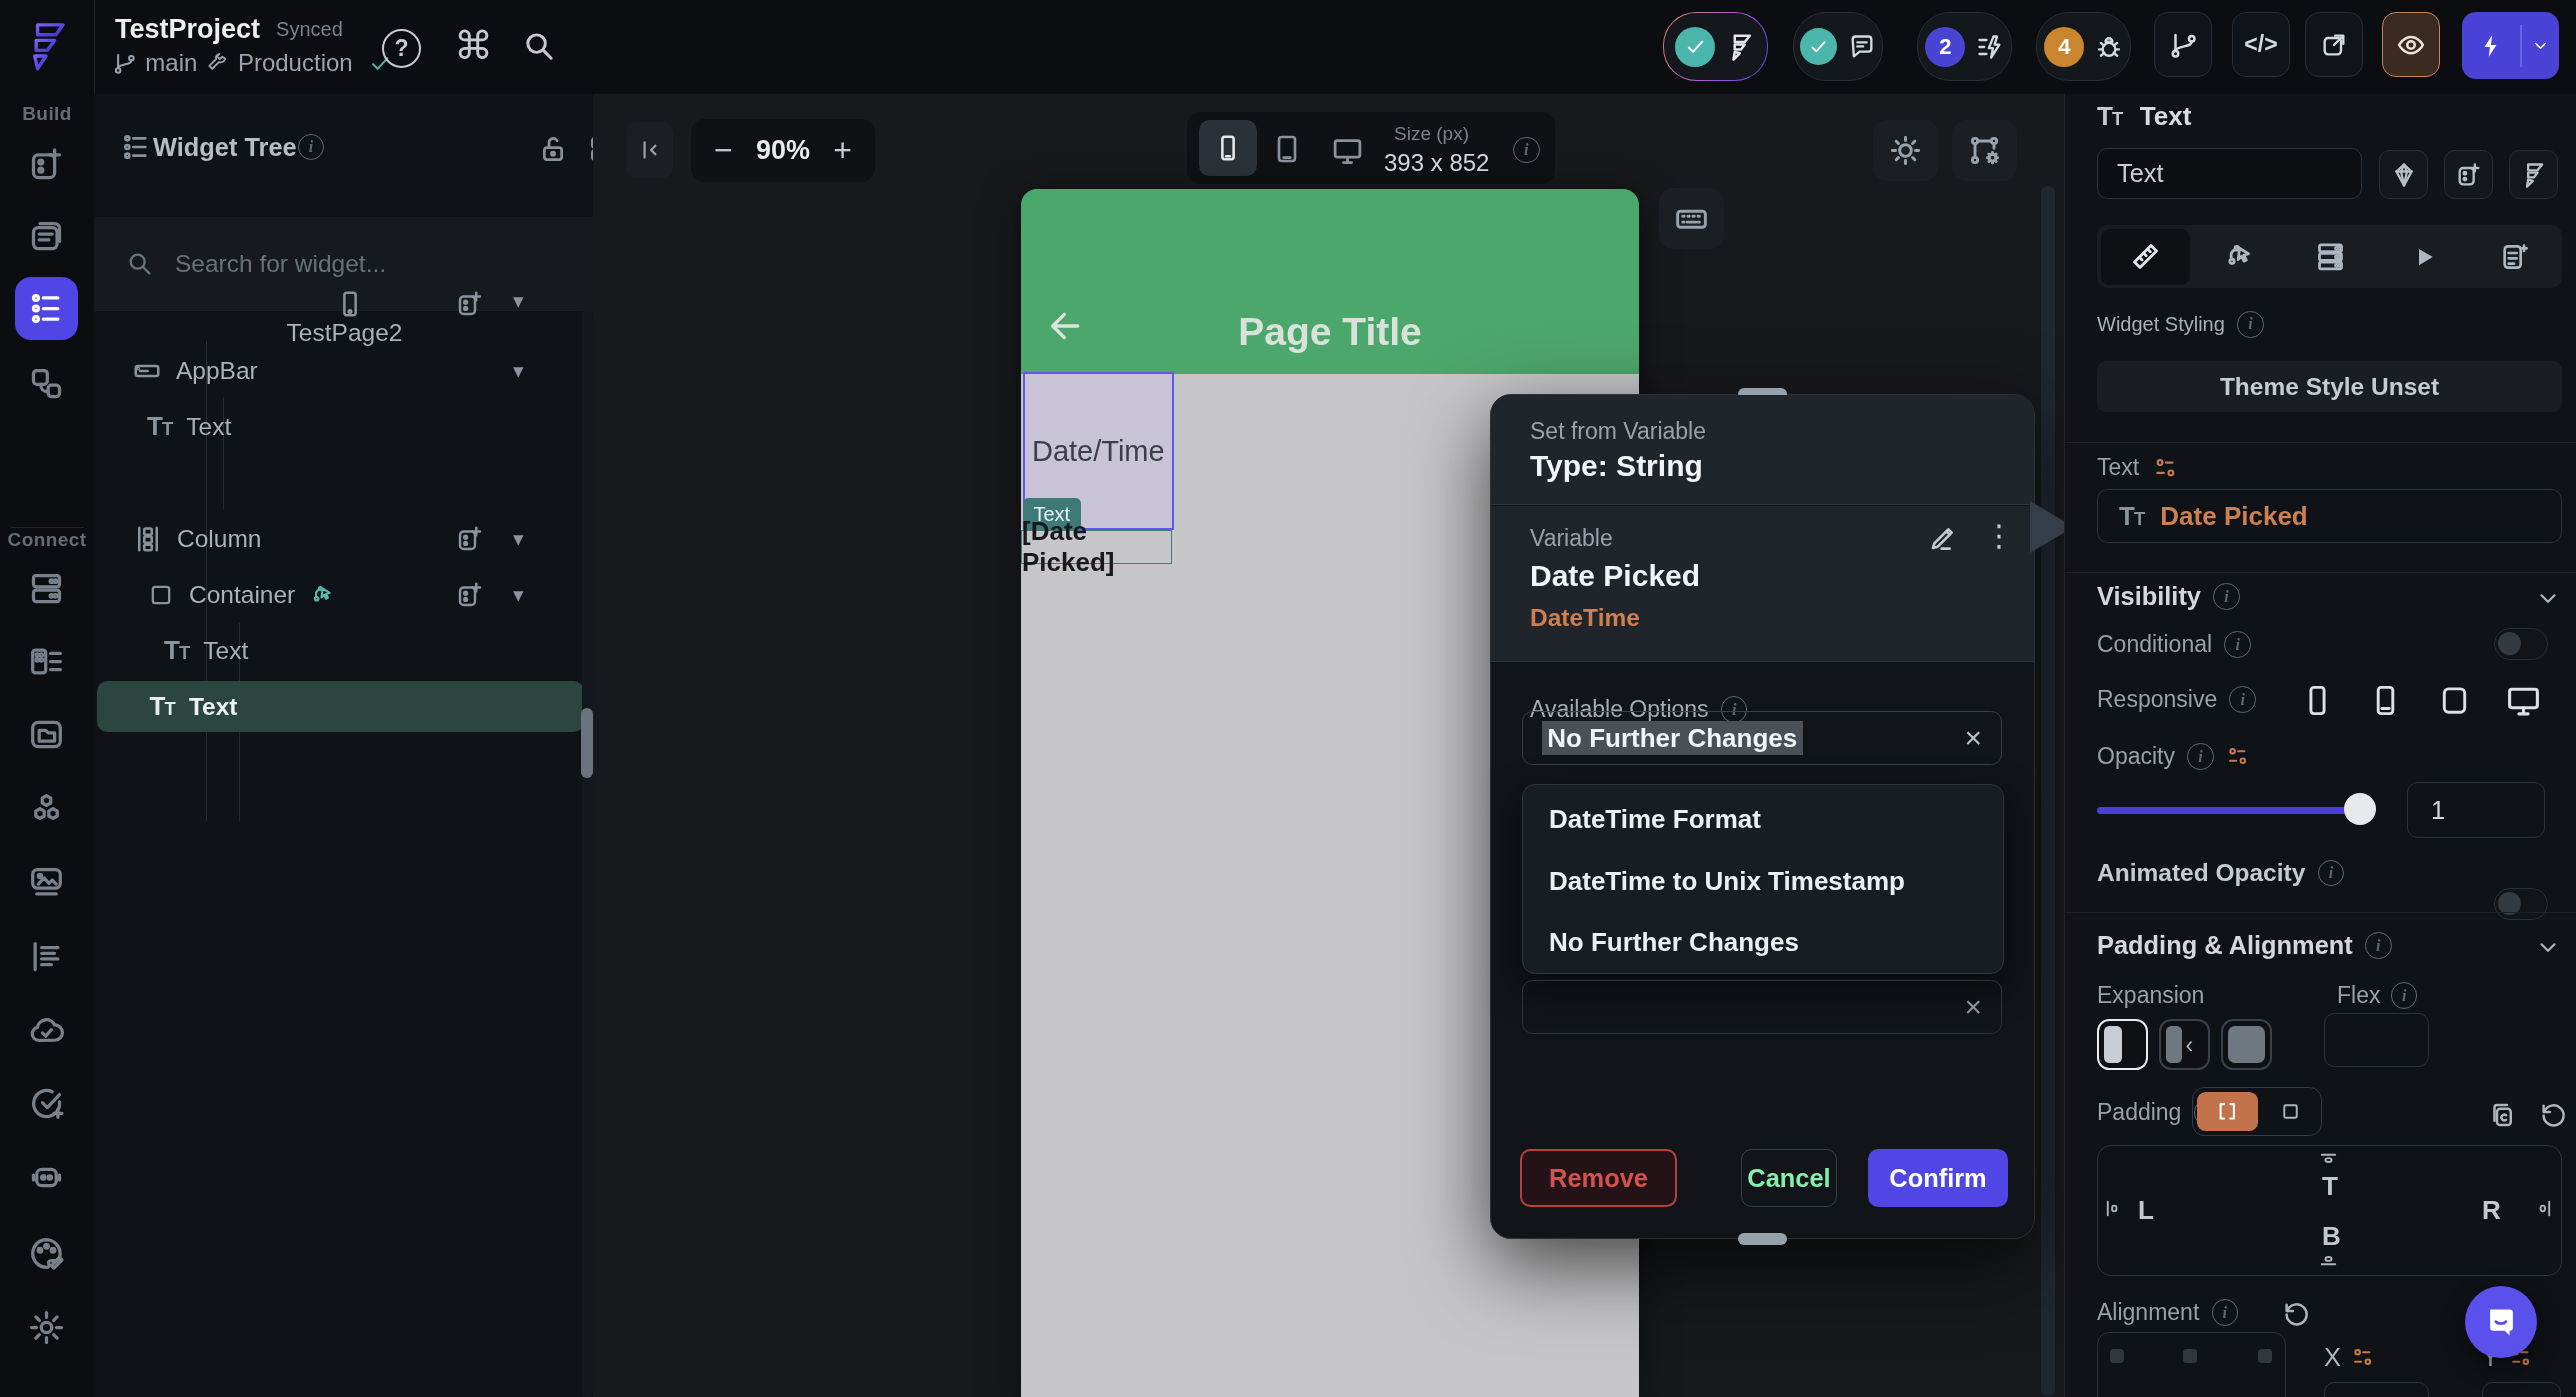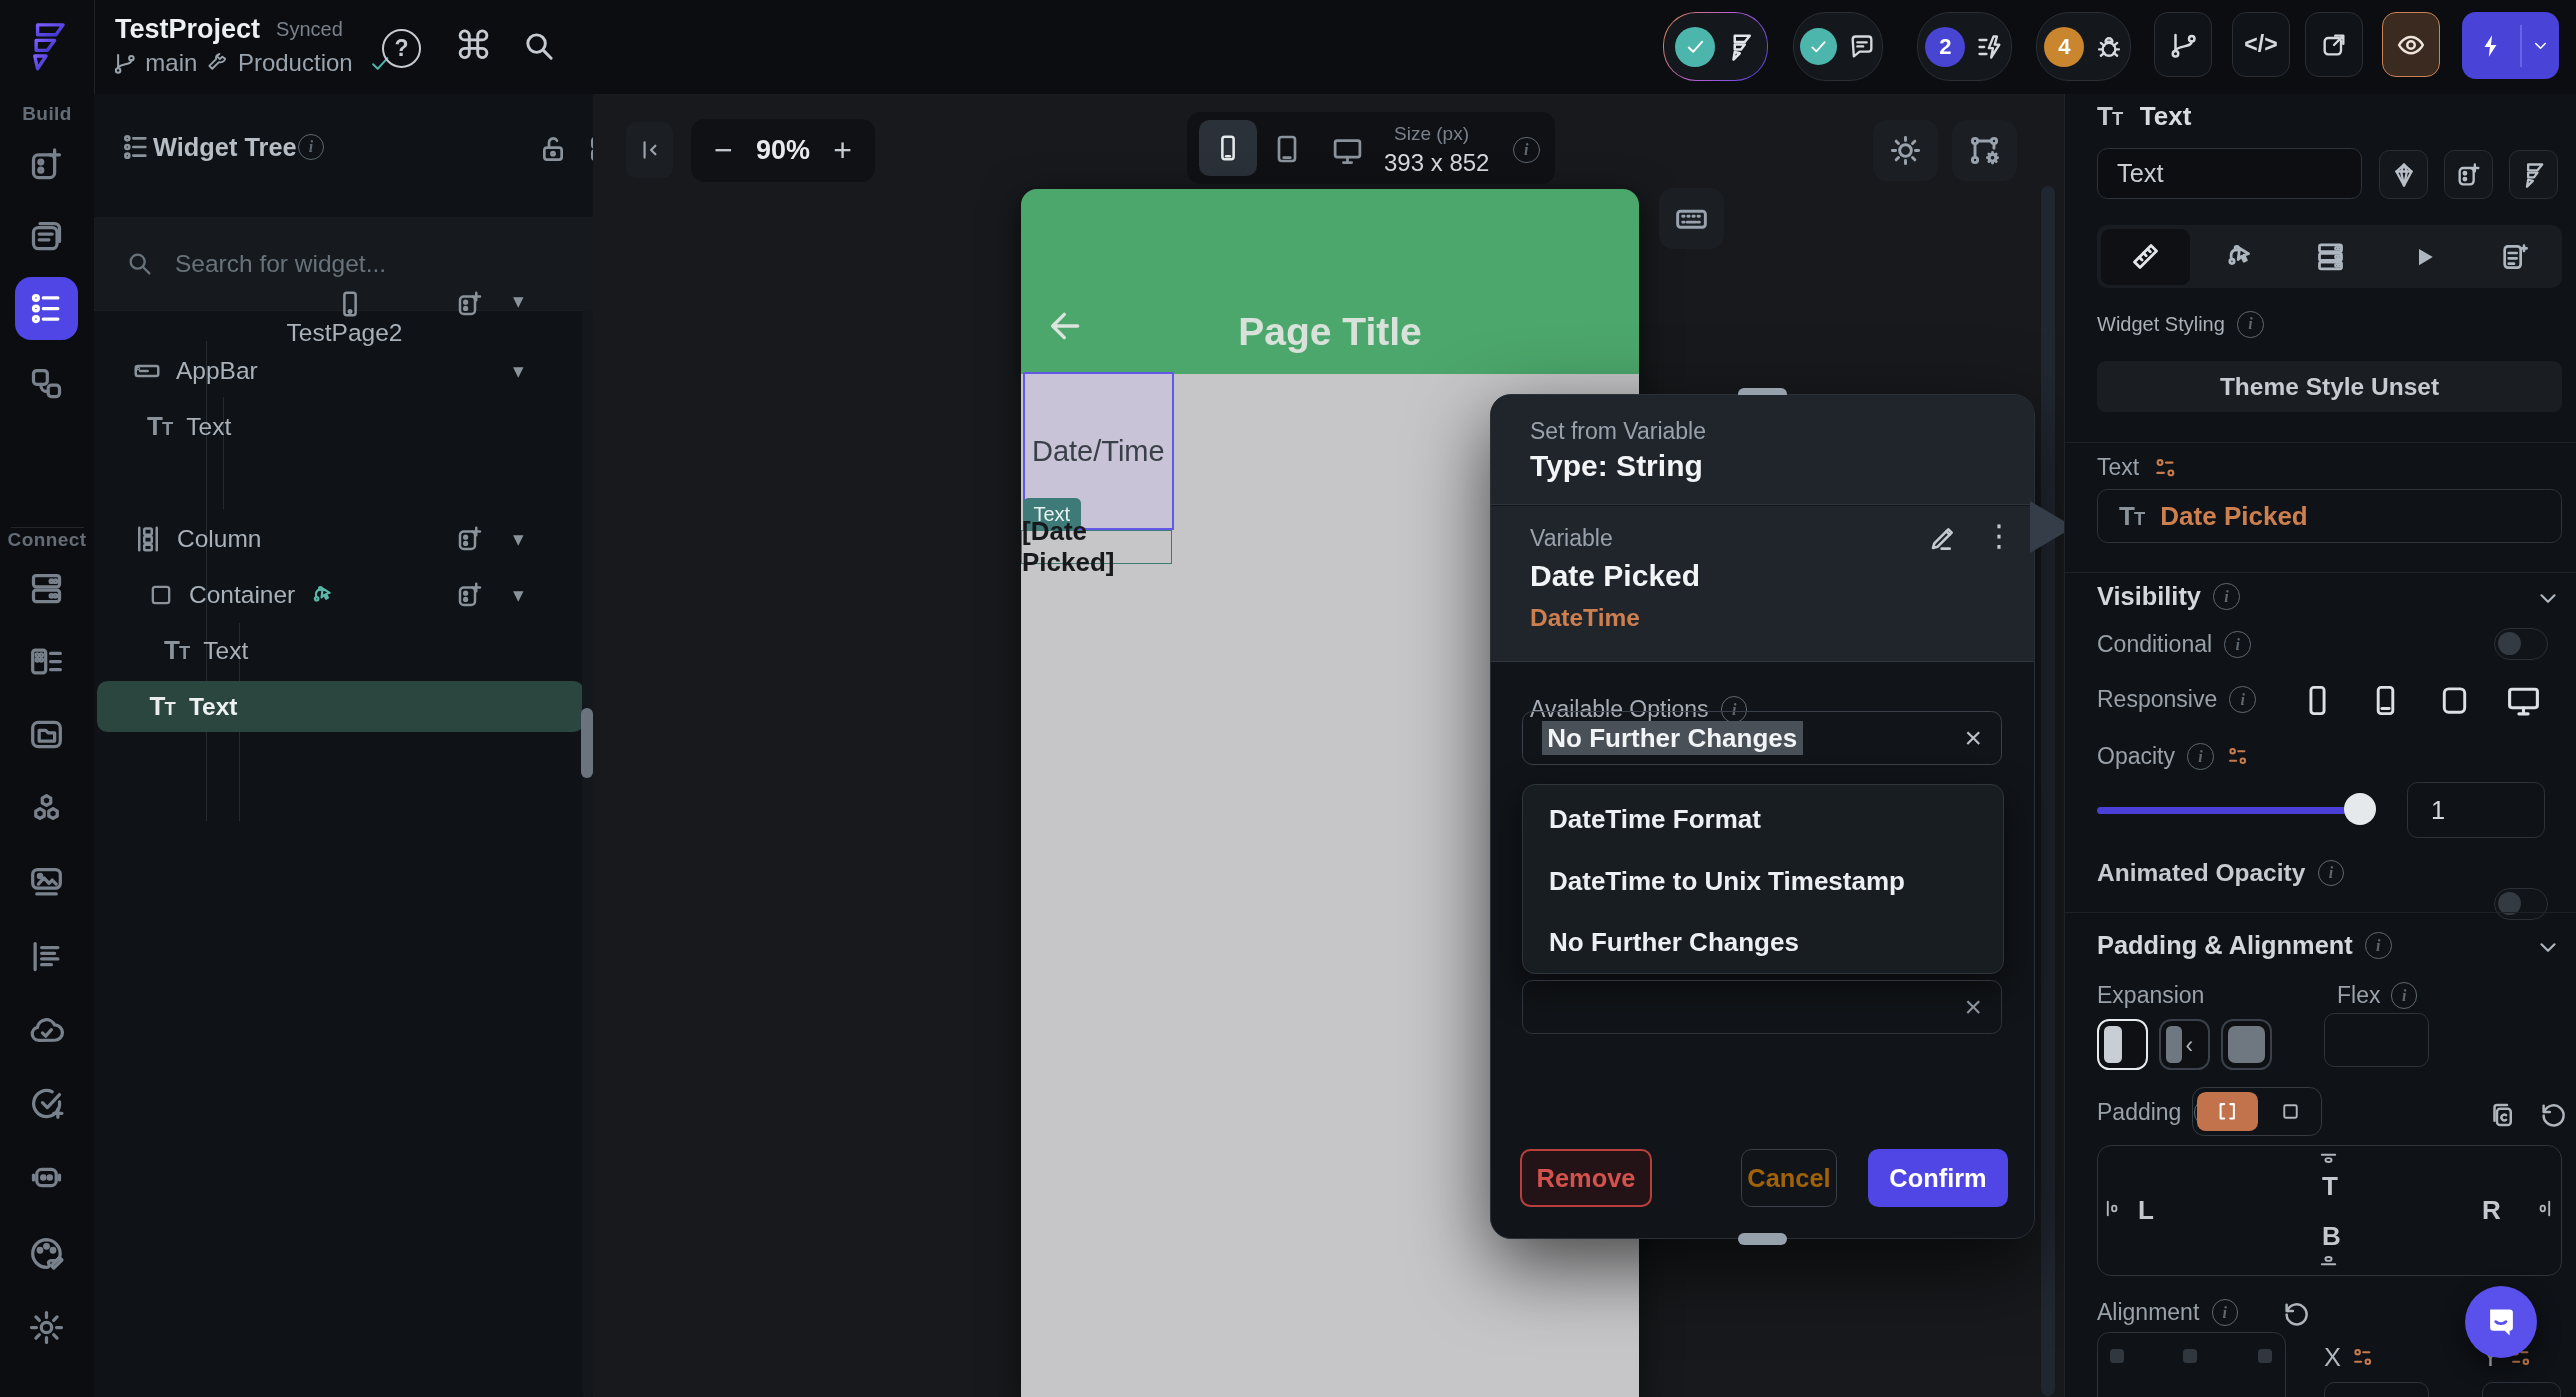--- a/index.html
+++ b/index.html
@@ -64,22 +64,22 @@
   .mlabel{font-size:23px;color:#99A2AC;}
   .mbig{font-size:30px;font-weight:bold;color:#F2F4F6;}
   .handle{position:absolute;width:49px;height:12.3px;border-radius:6.1px;background:#97A1AC;left:247px;}
   .minput{position:absolute;left:31px;width:480px;height:54px;border:1.8px solid #3A414A;border-radius:10.5px;box-sizing:border-box;
           display:flex;align-items:center;padding:0 19px;}
   .xclear{margin-left:auto;color:#B9C0C8;font-size:30px;}
   #dropdown{position:absolute;left:31px;top:389px;width:480px;height:188px;background:#181D22;border:0.9px solid #2F353D;border-radius:13px;
             box-shadow:0 14px 35px rgba(0,0,0,.5);}
   .dditem{position:absolute;left:26px;font-size:26px;font-weight:bold;color:#EDF0F3;}
   .btn{position:absolute;height:58px;border-radius:10.5px;display:flex;align-items:center;justify-content:center;font-size:25.4px;font-weight:bold;box-sizing:border-box;}
-  #btn-remove{left:29px;width:132px;border:2.2px solid #B8403C;color:#D3524D;background:#241316;}
-  #btn-cancel{left:250px;width:96px;border:1.8px solid #3A414A;color:#a16207;background:transparent;}
+  #btn-remove{left:29px;width:157px;border:2.2px solid #B8403C;color:#D3524D;background:#241316;}
+  #btn-cancel{left:250px;width:96px;border:1.8px solid #3A414A;color:#86efac;background:transparent;}
   #btn-confirm{left:377px;width:140px;background:#4F46E5;color:#FFFFFF;}
   #modal-arrow{left:2030px;top:501px;width:0;height:0;border-top:26px solid transparent;border-bottom:26px solid transparent;border-left:44px solid #353D48;}
   
   #rightpanel{left:2064px;top:94px;width:512px;height:1304px;background:#0F1216;border-left:0.9px solid #1F2328;}
   .plabel{font-size:23px;color:#99A1AA;}
   .plabel-strong{font-size:25.4px;font-weight:bold;color:#D4D8DD;}
   .pinput{border:1.8px solid #2E343B;border-radius:10.5px;box-sizing:border-box;display:flex;align-items:center;background:transparent;}
   .sq54{width:47px;height:47px;border-radius:10.5px;border:1.8px solid #2A2F36;background:#14171B;display:flex;align-items:center;justify-content:center;color:#B9C0C8;}
   .toggle{width:54px;height:32px;border-radius:16px;background:#111418;border:1.8px solid #2A3036;position:relative;box-sizing:border-box;}
   .toggle .knob{position:absolute;left:2.6px;top:2.6px;width:23px;height:23px;border-radius:50%;background:#333A42;}

